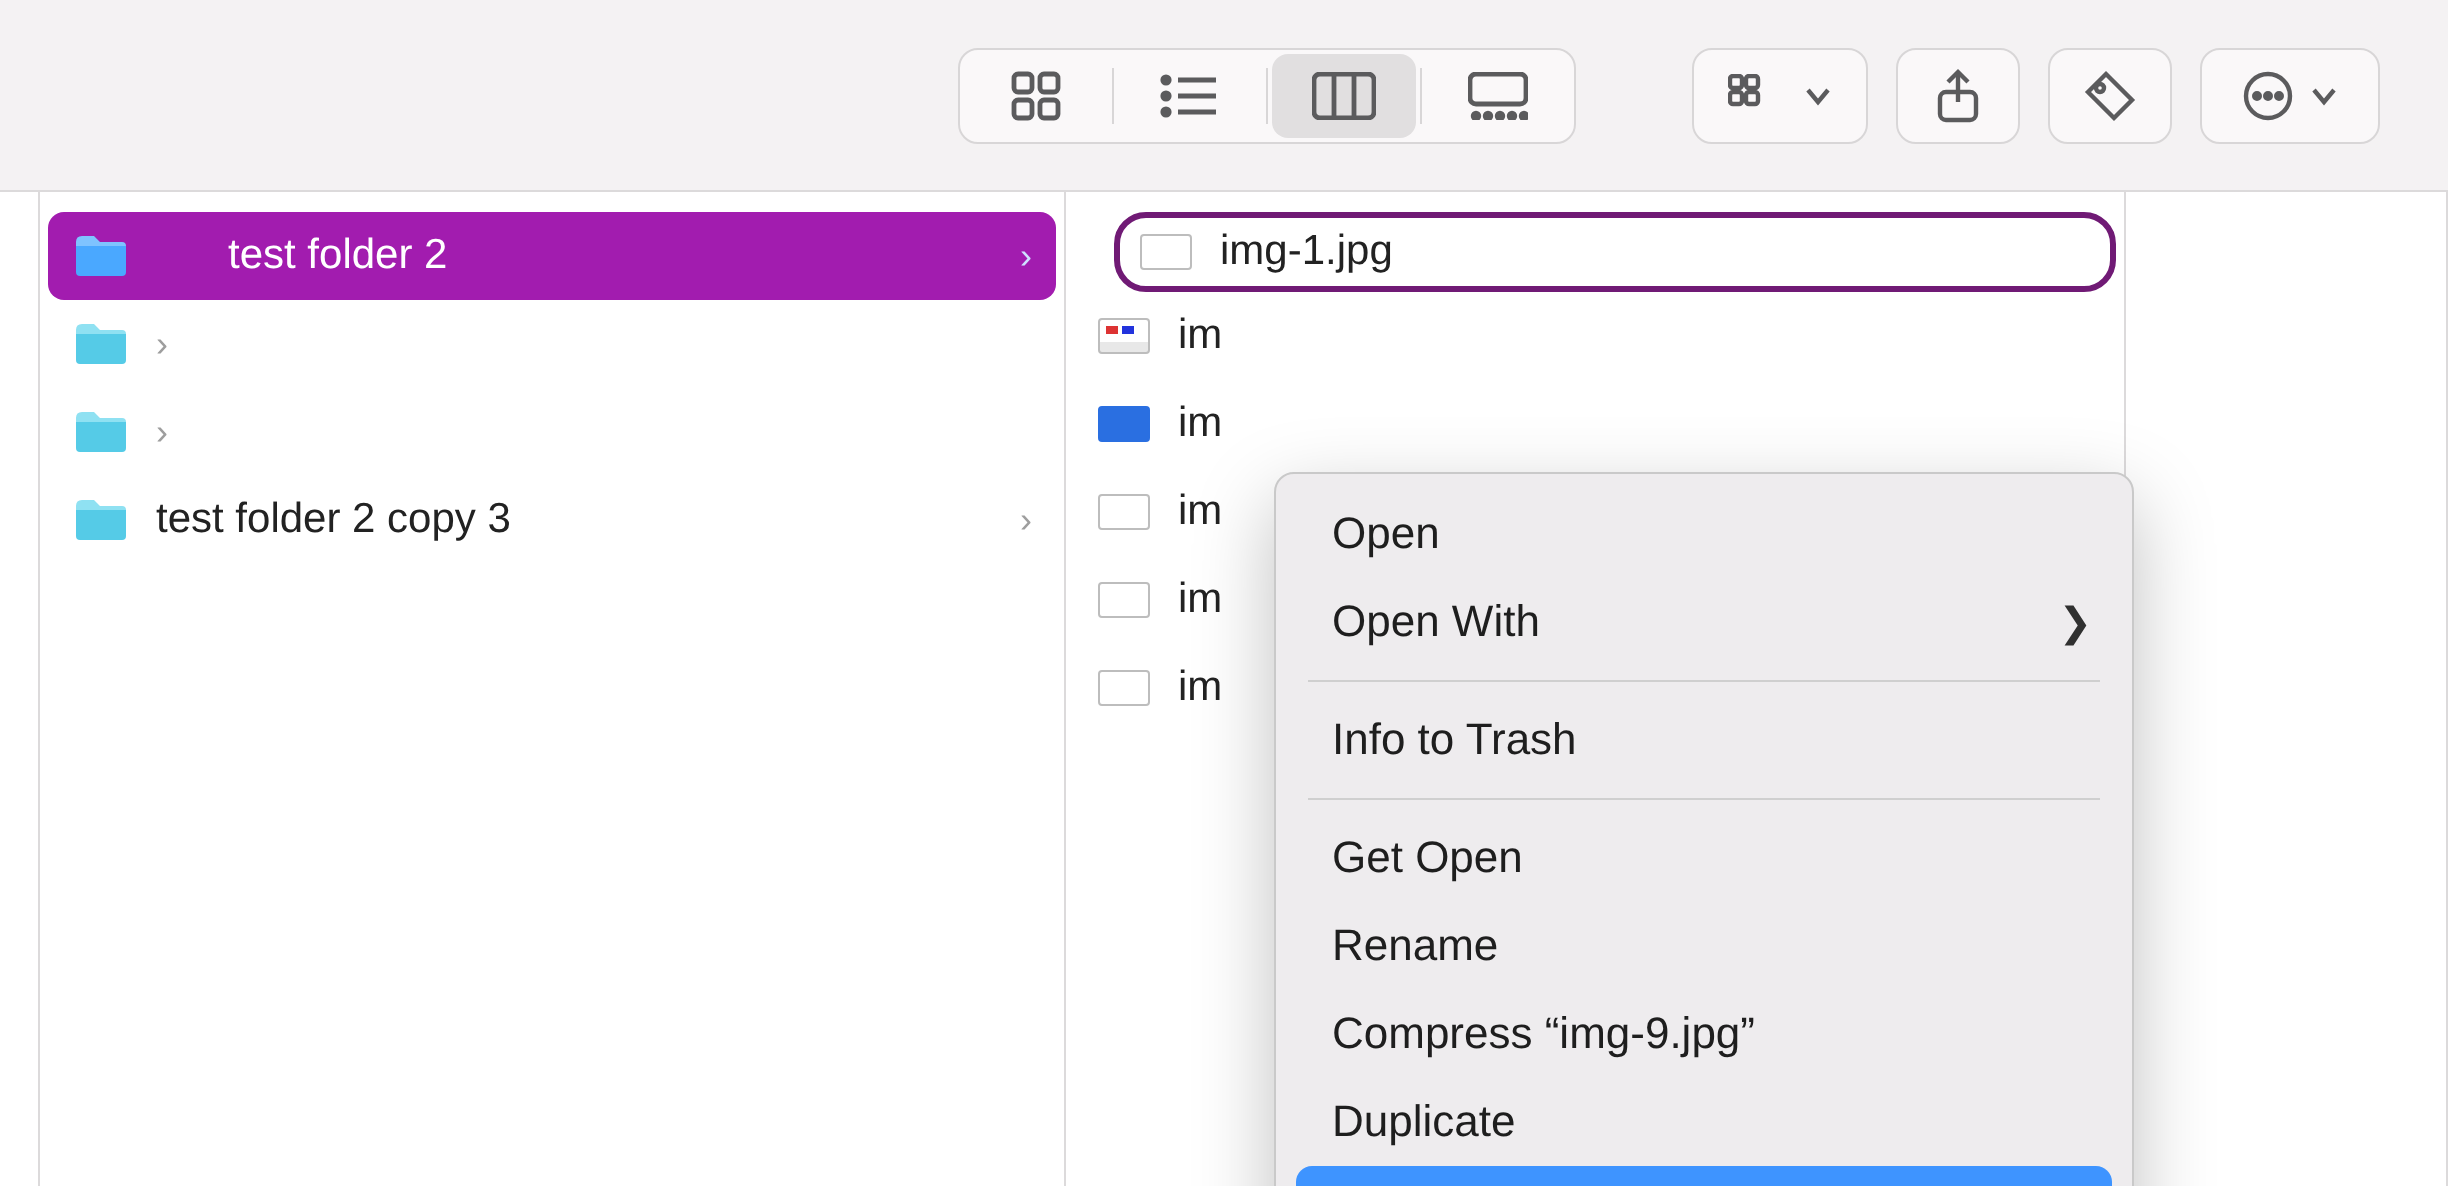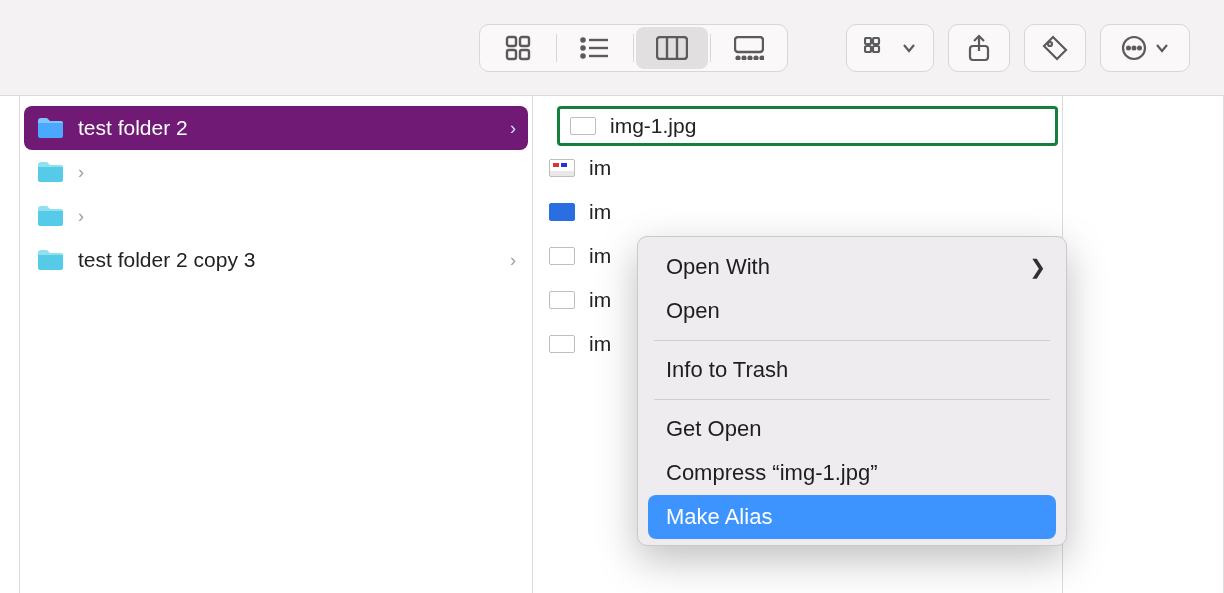--- a/index.html
+++ b/index.html
@@ -91,30 +91,31 @@
   .row .folder-ic { flex: 0 0 28px; height: 22px; margin-right: 14px; }
   .row .thumb { flex: 0 0 26px; height: 18px; margin-right: 14px; border: 1px solid #bdbdbd; border-radius: 2px; background: linear-gradient(180deg,#fff 0 70%,#e8e8e8 70% 100%); position: relative; }
   .thumb.flag::before { content:""; position:absolute; left:3px; top:3px; width:6px; height:4px; background:#d33; }
   .thumb.flag::after { content:""; position:absolute; left:11px; top:3px; width:6px; height:4px; background:#23d; }
   .thumb.blue { background:#2a6fe1; border-color:#2a6fe1; }
   .thumb.white { background:#fff; }
   .row .label { flex: 1; white-space: nowrap; overflow: hidden; text-overflow: ellipsis; }
   .row .chev { color: #9e9e9e; font-size: 18px; }
 
   .row.selected-primary {
-    background: #701a75;
+    background: #a21caf;
     color: #fff;
+    gap: 36px;
   }
   .row.selected-primary .chev { color: #cfe0ff; }
   .row.selected-primary .folder-ic path.top { fill: #7fc3ff; }
   .row.selected-primary .folder-ic path.body { fill: #4aa8ff; }
 
   .row.selected-outline {
-    border: 3px solid #15803d;
-    border-radius: 4px;
+    border: 3px solid #701a75;
+    border-radius: 16px;
     height: 40px;
     padding: 0 10px;
     margin-left: 24px;
   }
 
   
   .context-menu {
     position: absolute;
     left: 637px;
     top: 140px;
@@ -299,35 +300,41 @@
         <div class="row">
           <span class="thumb white"></span>
           <span class="label">im</span>
         </div>
       </div>
 
     <div class="col detail"></div>
 
     <div class="context-menu" id="ctx">
         <div class="menu-item">
+          <span class="ml">Open</span>
+        </div>
+        <div class="menu-item">
           <span class="ml">Open With</span>
           <span class="sub">❯</span>
         </div>
-        <div class="menu-item">
-          <span class="ml">Open</span>
-        </div>
         <div class="menu-sep"></div>
         <div class="menu-item">
           <span class="ml">Info to Trash</span>
         </div>
         <div class="menu-sep"></div>
         <div class="menu-item">
           <span class="ml">Get Open</span>
         </div>
         <div class="menu-item">
-          <span class="ml">Compress “img-1.jpg”</span>
+          <span class="ml">Rename</span>
+        </div>
+        <div class="menu-item">
+          <span class="ml">Compress “img-9.jpg”</span>
+        </div>
+        <div class="menu-item">
+          <span class="ml">Duplicate</span>
         </div>
         <div class="menu-item highlight">
           <span class="ml">Make Alias</span>
         </div>
       </div>
   </div>
 </div>
 
 </body></html>

